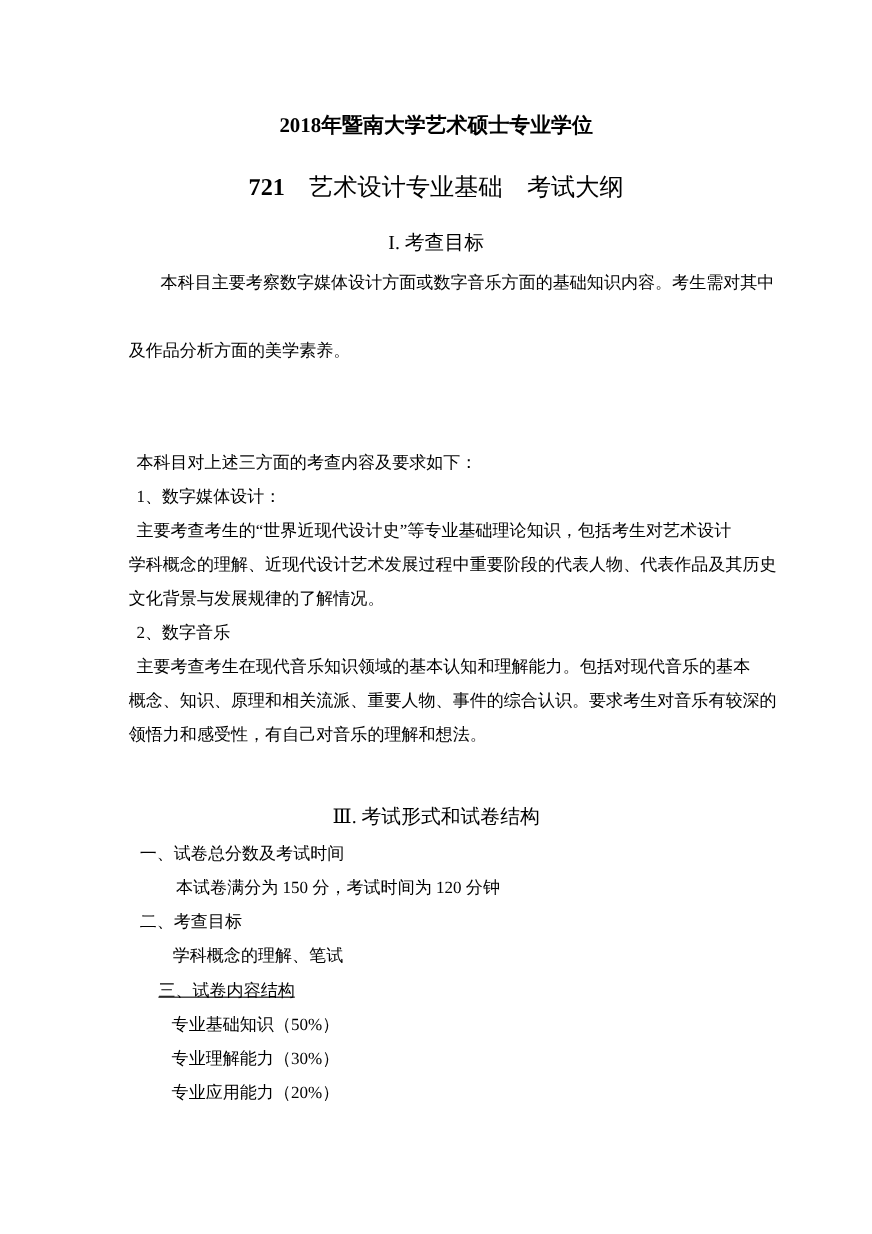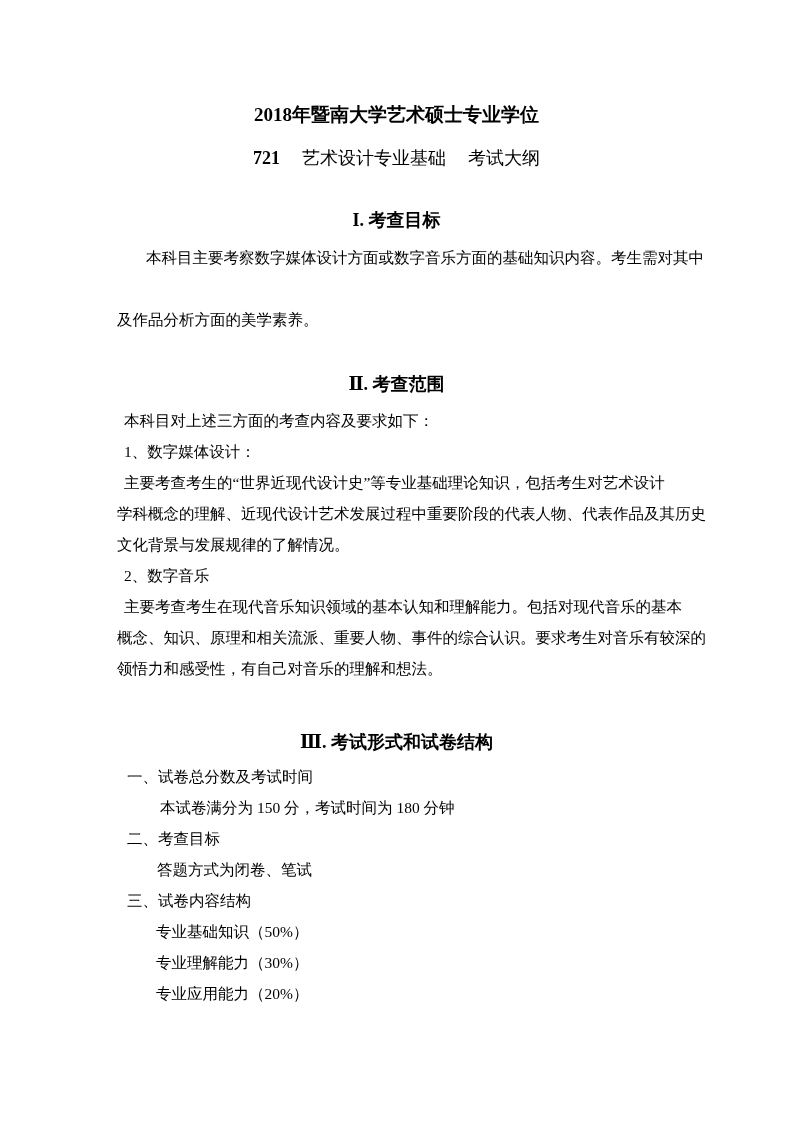--- a/index.html
+++ b/index.html
@@ -4,54 +4,53 @@
 <style>
   html, body { margin: 0; padding: 0; background: #ffffff; }
   body {
     width: 793px; height: 1122px; position: relative; overflow: hidden;
     font-family: "Liberation Serif", "DejaVu Serif", serif;
     color: #000;
   }
   .page { position: absolute; left: 0; top: 0; width: 793px; height: 1122px; }
   .line { position: absolute; white-space: nowrap; font-size: 15.5px; line-height: 20px; }
   .title { font-weight: bold; font-size: 19px; left: 0; width: 793px; text-align: center; }
-  .subtitle { font-size: 18px; left: 0; width: 793px; text-align: center; }
+  .subtitle { font-size: 22px; left: 0; width: 793px; text-align: center; margin-top: 12px; }
   .subtitle .code { font-weight: bold; margin-right: 22px; }
   .subtitle .gap { display: inline-block; width: 22px; }
-  .section-heading { font-weight: bold; font-size: 18px; left: 0; width: 793px; text-align: center; }
+  .section-heading { font-weight: normal; font-size: 18px; left: 0; width: 793px; text-align: center; }
 </style>
 </head>
 <body>
 
 <div class="page">
 
   <div class="line title" style="top:105px;">2018年暨南大学艺术硕士专业学位</div>
 
   <div class="line subtitle" style="top:148px;">
     <span class="code">721</span><span>艺术设计专业基础</span><span class="gap"></span><span>考试大纲</span>
   </div>
 
   <div class="line section-heading" style="top:210px;">I. 考查目标</div>
   <div class="line" style="left:146px; top:248px;">本科目主要考察数字媒体设计方面或数字音乐方面的基础知识内容。考生需对其中</div>
   <div class="line" style="left:117px; top:310px;">及作品分析方面的美学素养。</div>
 
-  <div class="line section-heading" style="top:374px;">Ⅱ. 考查范围</div>
   <div class="line" style="left:124px; top:411px;">本科目对上述三方面的考查内容及要求如下：</div>
   <div class="line" style="left:124px; top:442px;">1、数字媒体设计：</div>
   <div class="line" style="left:117px; top:504px;">学科概念的理解、近现代设计艺术发展过程中重要阶段的代表人物、代表作品及其历史</div>
   <div class="line" style="left:124px; top:473px;">主要考查考生的“世界近现代设计史”等专业基础理论知识，包括考生对艺术设计</div>
   <div class="line" style="left:117px; top:535px;">文化背景与发展规律的了解情况。</div>
   <div class="line" style="left:124px; top:566px;">2、数字音乐</div>
   <div class="line" style="left:124px; top:597px;">主要考查考生在现代音乐知识领域的基本认知和理解能力。包括对现代音乐的基本</div>
   <div class="line" style="left:117px; top:628px;">概念、知识、原理和相关流派、重要人物、事件的综合认识。要求考生对音乐有较深的</div>
   <div class="line" style="left:117px; top:659px;">领悟力和感受性，有自己对音乐的理解和想法。</div>
 
   <div class="line section-heading" style="top:732px;">Ⅲ. 考试形式和试卷结构</div>
   <div class="line" style="left:127px; top:767px;">一、试卷总分数及考试时间</div>
-  <div class="line" style="left:160px; top:798px;">本试卷满分为 150 分，考试时间为 180 分钟</div>
+  <div class="line" style="left:160px; top:798px;">本试卷满分为 150 分，考试时间为 120 分钟</div>
   <div class="line" style="left:127px; top:829px;">二、考查目标</div>
-  <div class="line" style="left:157px; top:860px;">答题方式为闭卷、笔试</div>
-  <div class="line" style="left:127px; top:891px;">三、试卷内容结构</div>
+  <div class="line" style="left:157px; top:860px;">学科概念的理解、笔试</div>
+  <div class="line" style="left:144px; top:891px;text-decoration:underline;">三、试卷内容结构</div>
   <div class="line" style="left:156px; top:922px;">专业基础知识（50%）</div>
   <div class="line" style="left:156px; top:953px;">专业理解能力（30%）</div>
   <div class="line" style="left:156px; top:984px;">专业应用能力（20%）</div>
 
 </div>
 
 </body></html>

